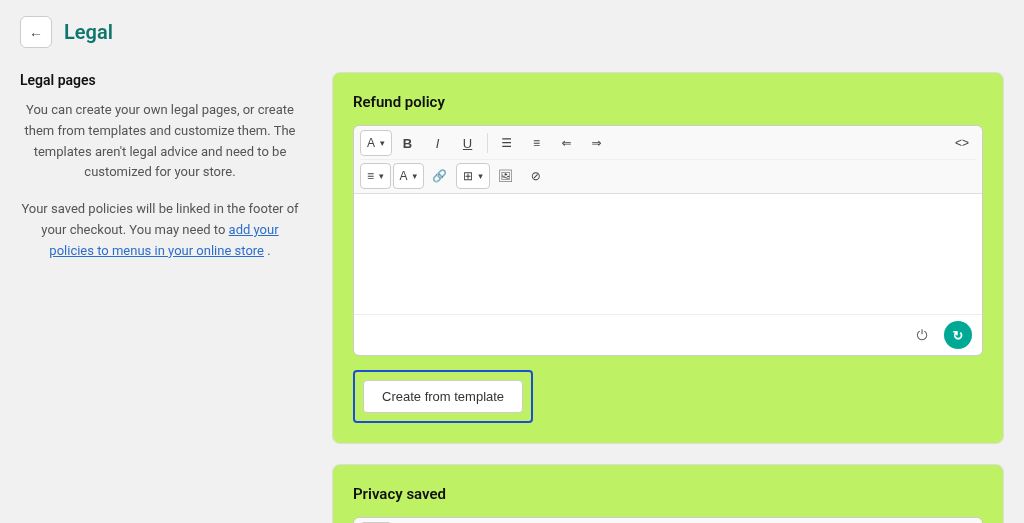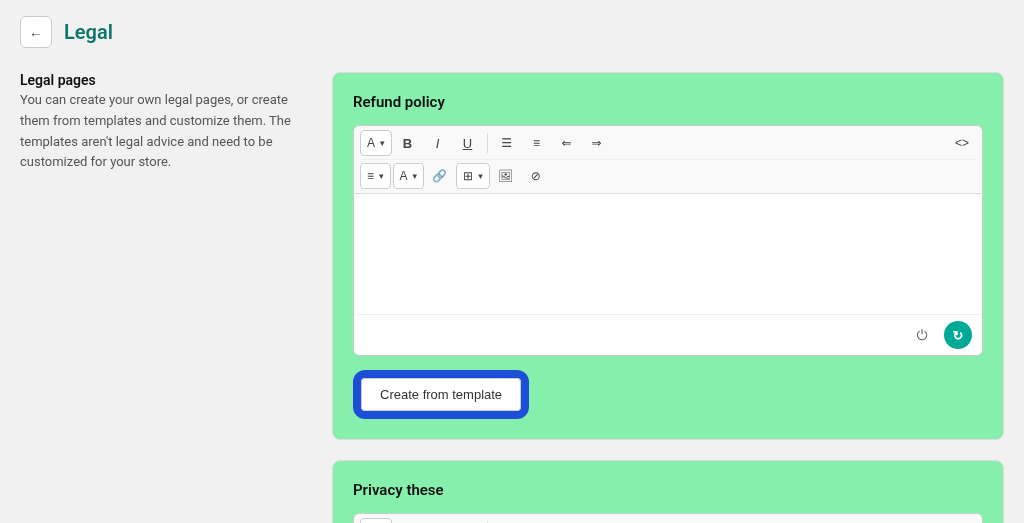--- a/index.html
+++ b/index.html
@@ -44,42 +44,43 @@
       display: flex;
       gap: 32px;
     }
     .sidebar {
       width: 280px;
       flex-shrink: 0;
     }
     .sidebar-title {
       font-size: 14px;
       font-weight: 600;
-      margin-bottom: 2px;
+      margin-bottom: 12px;
       color: #111;
     }
     .sidebar-text {
       font-size: 13px;
       color: #555;
       line-height: 1.6;
       margin-bottom: 16px;
+      text-align: center;
     }
     .sidebar-link {
       color: #2c6ecb;
       text-decoration: underline;
       cursor: pointer;
     }
     .main-content {
       flex: 1;
       display: flex;
       flex-direction: column;
       gap: 20px;
     }
     .policy-card {
-      background: #86efac;
+      background: #bef264;
       border-radius: 8px;
       border: 1px solid #ddd;
       padding: 20px;
     }
     .policy-title {
       font-size: 15px;
       font-weight: 600;
       color: #111;
       margin-bottom: 14px;
     }
@@ -179,24 +180,24 @@
       border-radius: 50%;
       background: #00a896;
       display: flex;
       align-items: center;
       justify-content: center;
       color: white;
       font-size: 13px;
       font-weight: bold;
     }
     .create-template-btn-wrapper {
-      border: 8px solid #1d4ed8;
-      border-radius: 12px;
+      border: 2px solid #1d4ed8;
+      border-radius: 4px;
       display: inline-block;
-      padding: 0;
+      padding: 8px;
     }
     .create-template-btn {
       background: white;
       border: 1px solid #ccc;
       border-radius: 4px;
       padding: 8px 18px;
       font-size: 13px;
       cursor: pointer;
       color: #333;
       font-weight: 500;
@@ -214,20 +215,23 @@
   <div class="header">
     <button class="back-button">←</button>
     <h1 class="page-title">Legal</h1>
   </div>
 
   <div class="content-area">
 
     <div class="sidebar">
       <div class="sidebar-title">Legal pages</div>
       <p class="sidebar-text">You can create your own legal pages, or create them from templates and customize them. The templates aren't legal advice and need to be customized for your store.</p>
+      <p class="sidebar-text">
+        <span>Your saved policies will be linked in the footer of your checkout. You may need to </span><a class="sidebar-link">add your policies to menus in your online store</a><span> .</span>
+      </p>
     </div>
 
     <div class="main-content">
 
       <div class="policy-card">
         <div class="policy-title">Refund policy</div>
         <div class="editor-container">
 
           <div class="toolbar">
             <div class="toolbar-row">
@@ -272,21 +276,21 @@
             <div class="ai-icon">↻</div>
           </div>
         </div>
         
         <div class="create-template-btn-wrapper">
           <button class="create-template-btn">Create from template</button>
         </div>
       </div>
 
       <div class="policy-card">
-        <div class="policy-title">Privacy these</div>
+        <div class="policy-title">Privacy saved</div>
         <div class="editor-container">
 
           <div class="toolbar">
             <div class="toolbar-row">
               <button class="toolbar-dropdown">
                 <span>A</span>
                 <span class="chevron-down">▾</span>
               </button>
               <button class="toolbar-btn bold">B</button>
               <button class="toolbar-btn italic">I</button>

